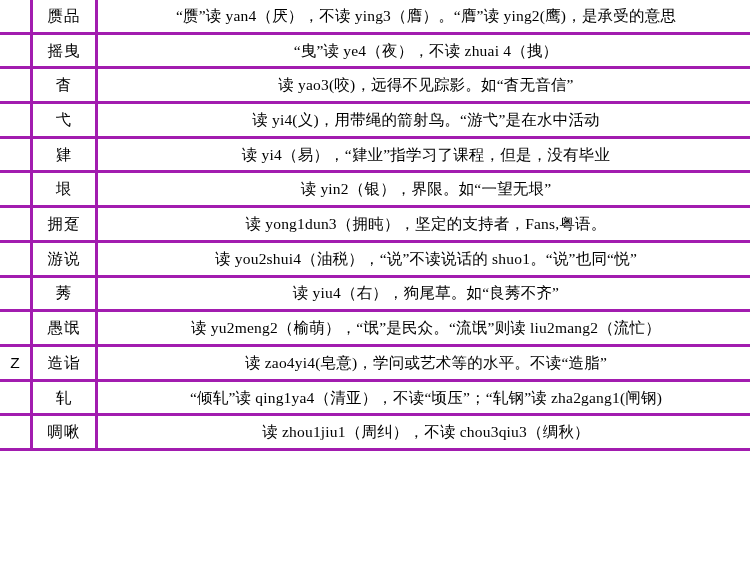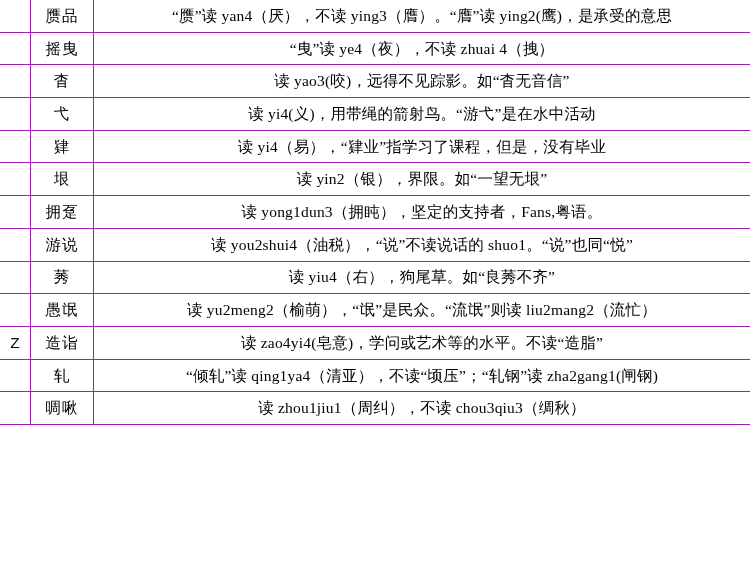--- a/index.html
+++ b/index.html
@@ -13,21 +13,21 @@
     font-family: "Liberation Serif", "DejaVu Serif", serif;
     color: #000000;
     overflow: hidden;
   }
   table.pron-table {
     border-collapse: collapse;
     width: 750px;
     table-layout: fixed;
   }
   table.pron-table td {
-    border: 1px solid #a21caf;
+    border: 3px solid #a21caf;
     vertical-align: middle;
     padding: 0;
     height: 31.7px;
     line-height: 1.15;
     font-size: 15.5px;
     white-space: nowrap;
     overflow: hidden;
   }
   td.col-initial {
     width: 30px;

